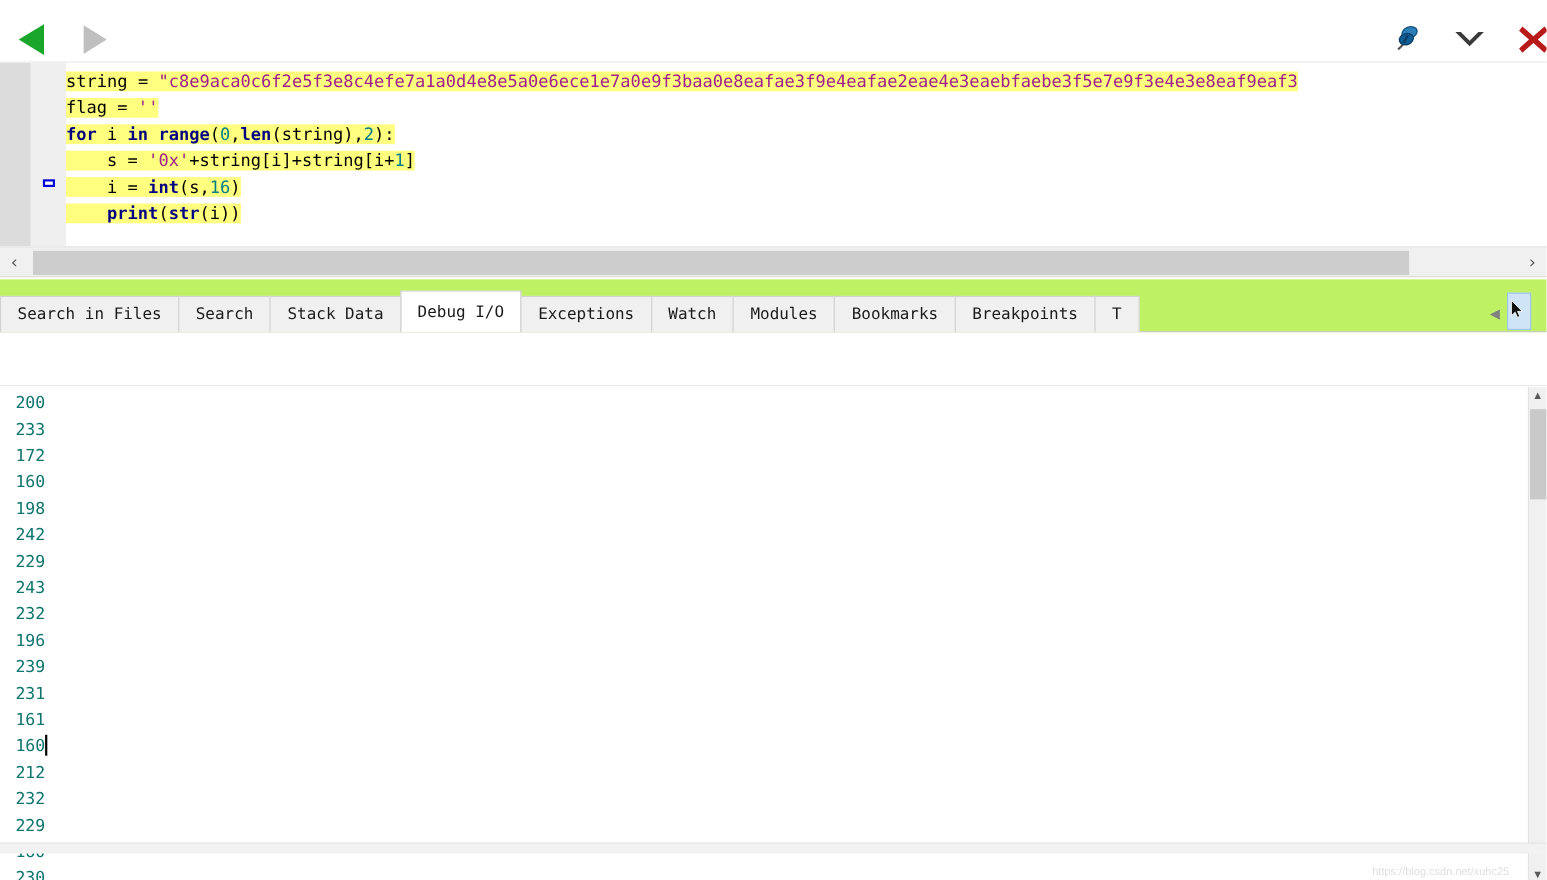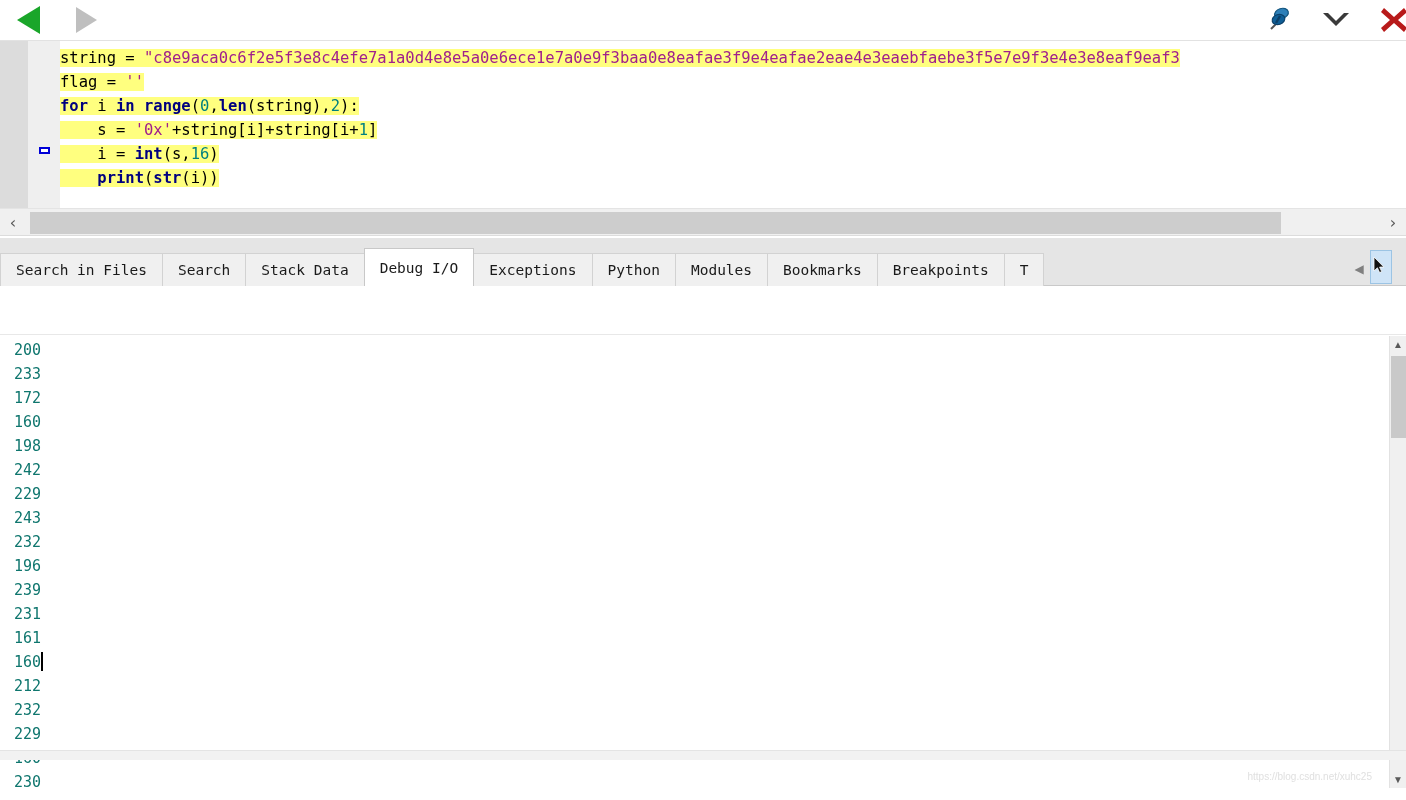--- a/index.html
+++ b/index.html
@@ -10,20 +10,21 @@
     overflow: hidden;
     background: #ffffff;
     font-family: "Liberation Sans", sans-serif;
   }
 
   #app {
     position: relative;
     width: 1406px;
     height: 760px;
     background: #ffffff;
+    margin-top: 16px;
   }
 
   
   .toolbar {
     position: absolute;
     left: 0; top: 0;
     width: 1406px; height: 41px;
     background: #ffffff;
     border-bottom: 1px solid #e2e2e2;
   }
@@ -125,21 +126,21 @@
     width: 1251px; height: 22px;
     background: #cdcdcd;
     cursor: pointer;
   }
 
   
   .tabbar {
     position: absolute;
     left: 0; top: 238px;
     width: 1406px; height: 48px;
-    background: #e5e5e5;
+    background: #bef264;
     border-bottom: 1px solid #c9c9c9;
   }
   .tabstrip {
     position: absolute;
     left: 0; top: 10px;
     height: 38px;
     display: flex;
     align-items: flex-end;
     overflow: hidden;
     width: 1348px;
@@ -388,21 +389,21 @@
         <div class="tab">
           <span>Stack Data</span>
         </div>
         <div class="tab active">
           <span>Debug I/O</span>
         </div>
         <div class="tab">
           <span>Exceptions</span>
         </div>
         <div class="tab">
-          <span>Python</span>
+          <span>Watch</span>
         </div>
         <div class="tab">
           <span>Modules</span>
         </div>
         <div class="tab">
           <span>Bookmarks</span>
         </div>
         <div class="tab">
           <span>Breakpoints</span>
         </div>

